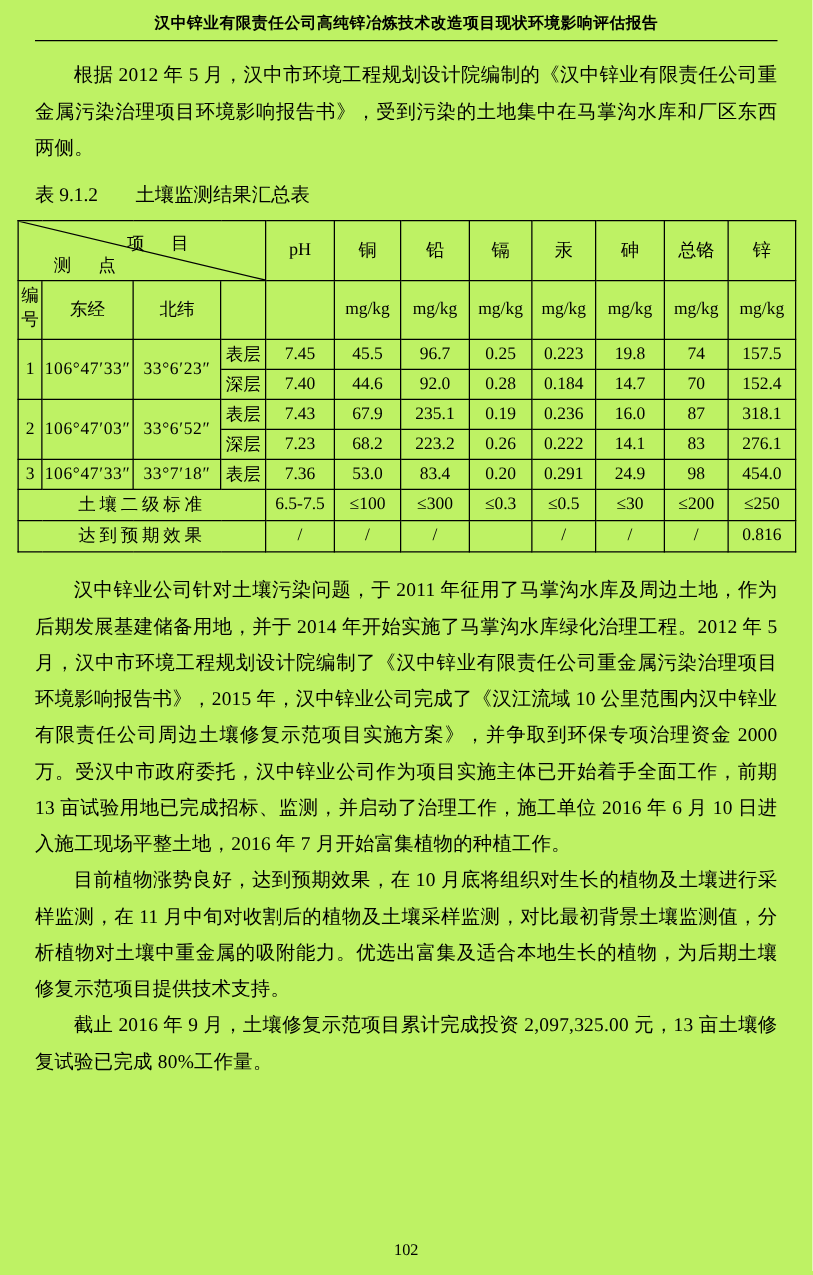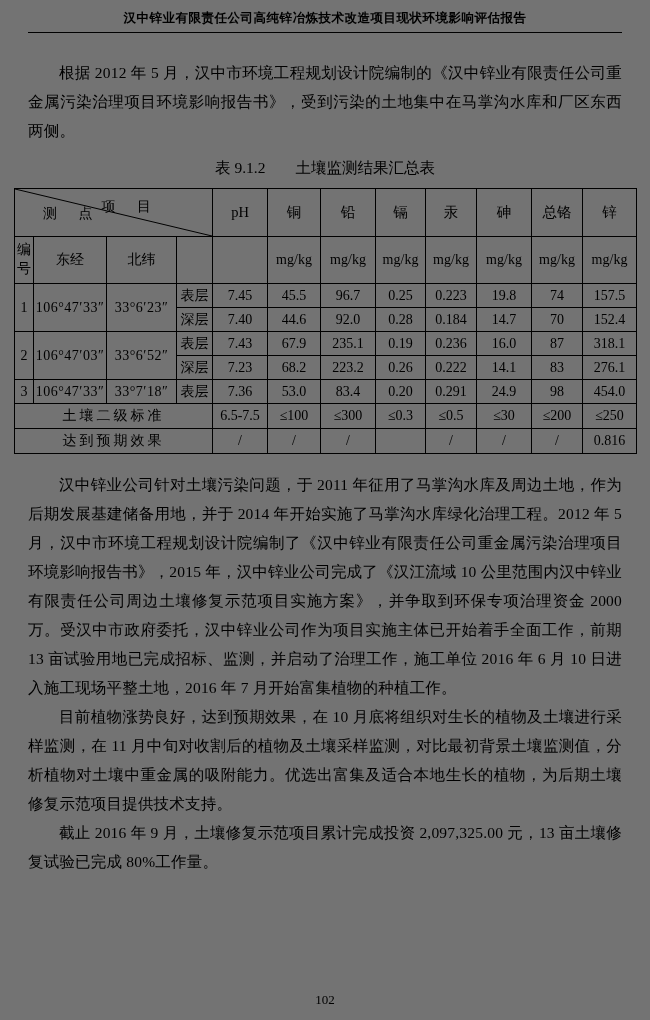--- a/index.html
+++ b/index.html
@@ -6,21 +6,21 @@
   body {
     font-family: "Liberation Serif", "DejaVu Serif", serif;
     color: #000;
     -webkit-font-smoothing: antialiased;
   }
   .page {
     position: relative;
     width: 650px;
     height: 1020px;
     margin: 0 auto;
-    background: #737373;
+    background: #bef264;
     overflow: hidden;
   }
   .content { padding: 6px 28px 0 28px; }
 
   
   .running-head {
     text-align: center;
     font-size: 12.5px;
     font-weight: bold;
     letter-spacing: 0.5px;
@@ -30,26 +30,25 @@
 
   
   .para {
     margin: 0;
     font-size: 15.5px;
     line-height: 29px;
     text-align: justify;
     text-indent: 2em;
     letter-spacing: 0.2px;
   }
-  .para.first { margin-top: 25px; }
+  .para.first { margin-top: 13px; }
   .para.after-table { margin-top: 16px; }
 
   
   .table-caption {
-    text-align: center;
     font-size: 15.5px;
     margin-top: 13px;
     margin-bottom: 9px;
   }
   .table-caption .cap-label { margin-right: 30px; }
 
   
   .tbl-wrap { margin: 0 -14px; }
   table.soil {
     table-layout: fixed;
@@ -69,21 +68,21 @@
   tr.drow td  { height: 23px; }
   tr.frow td  { height: 24px; }
 
   td.diag { position: relative; }
   td.diag svg { position: absolute; top: 0; left: 0; width: 100%; height: 100%; }
   .diag-top {
     position: absolute; top: 9px; right: 52px;
     font-size: 14px; letter-spacing: 9px;
   }
   .diag-bottom {
-    position: absolute; bottom: 13px; left: 28px;
+    position: absolute; bottom: 2px; left: 28px;
     font-size: 14px; letter-spacing: 9px;
   }
 
   td.idhead {
     font-size: 10.5px;
     line-height: 1.35;
     word-break: break-all;
     padding: 0 3px;
   }
   td.unit { font-size: 13.5px; }

